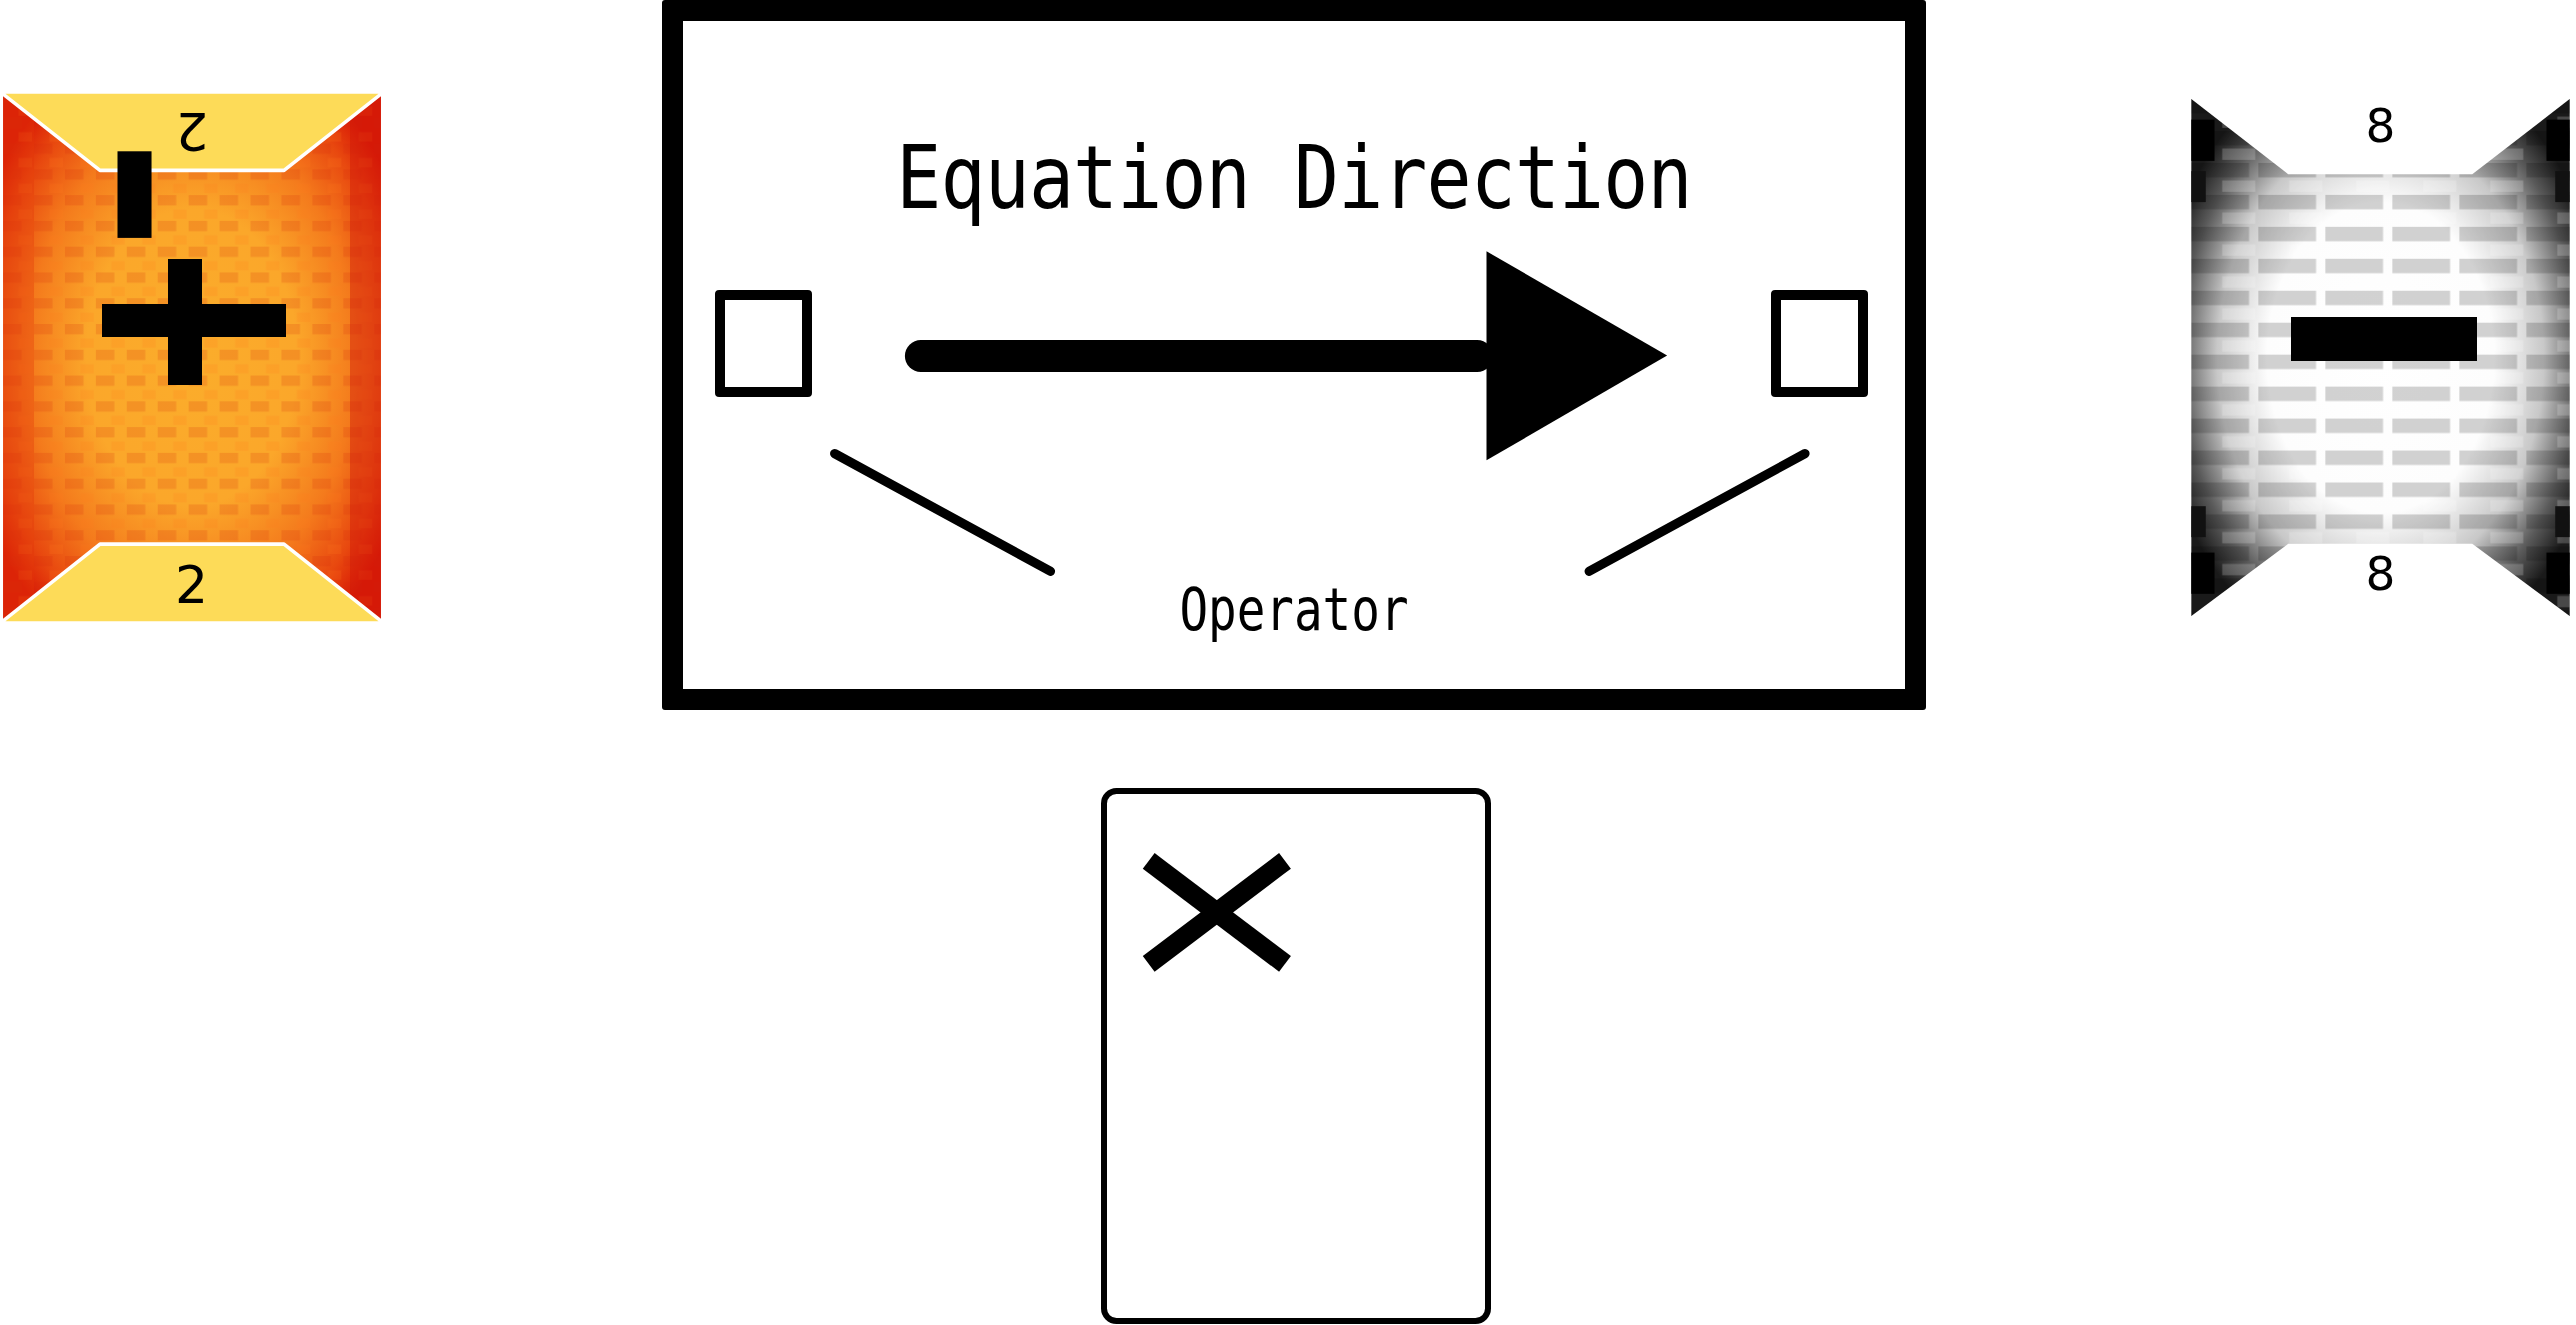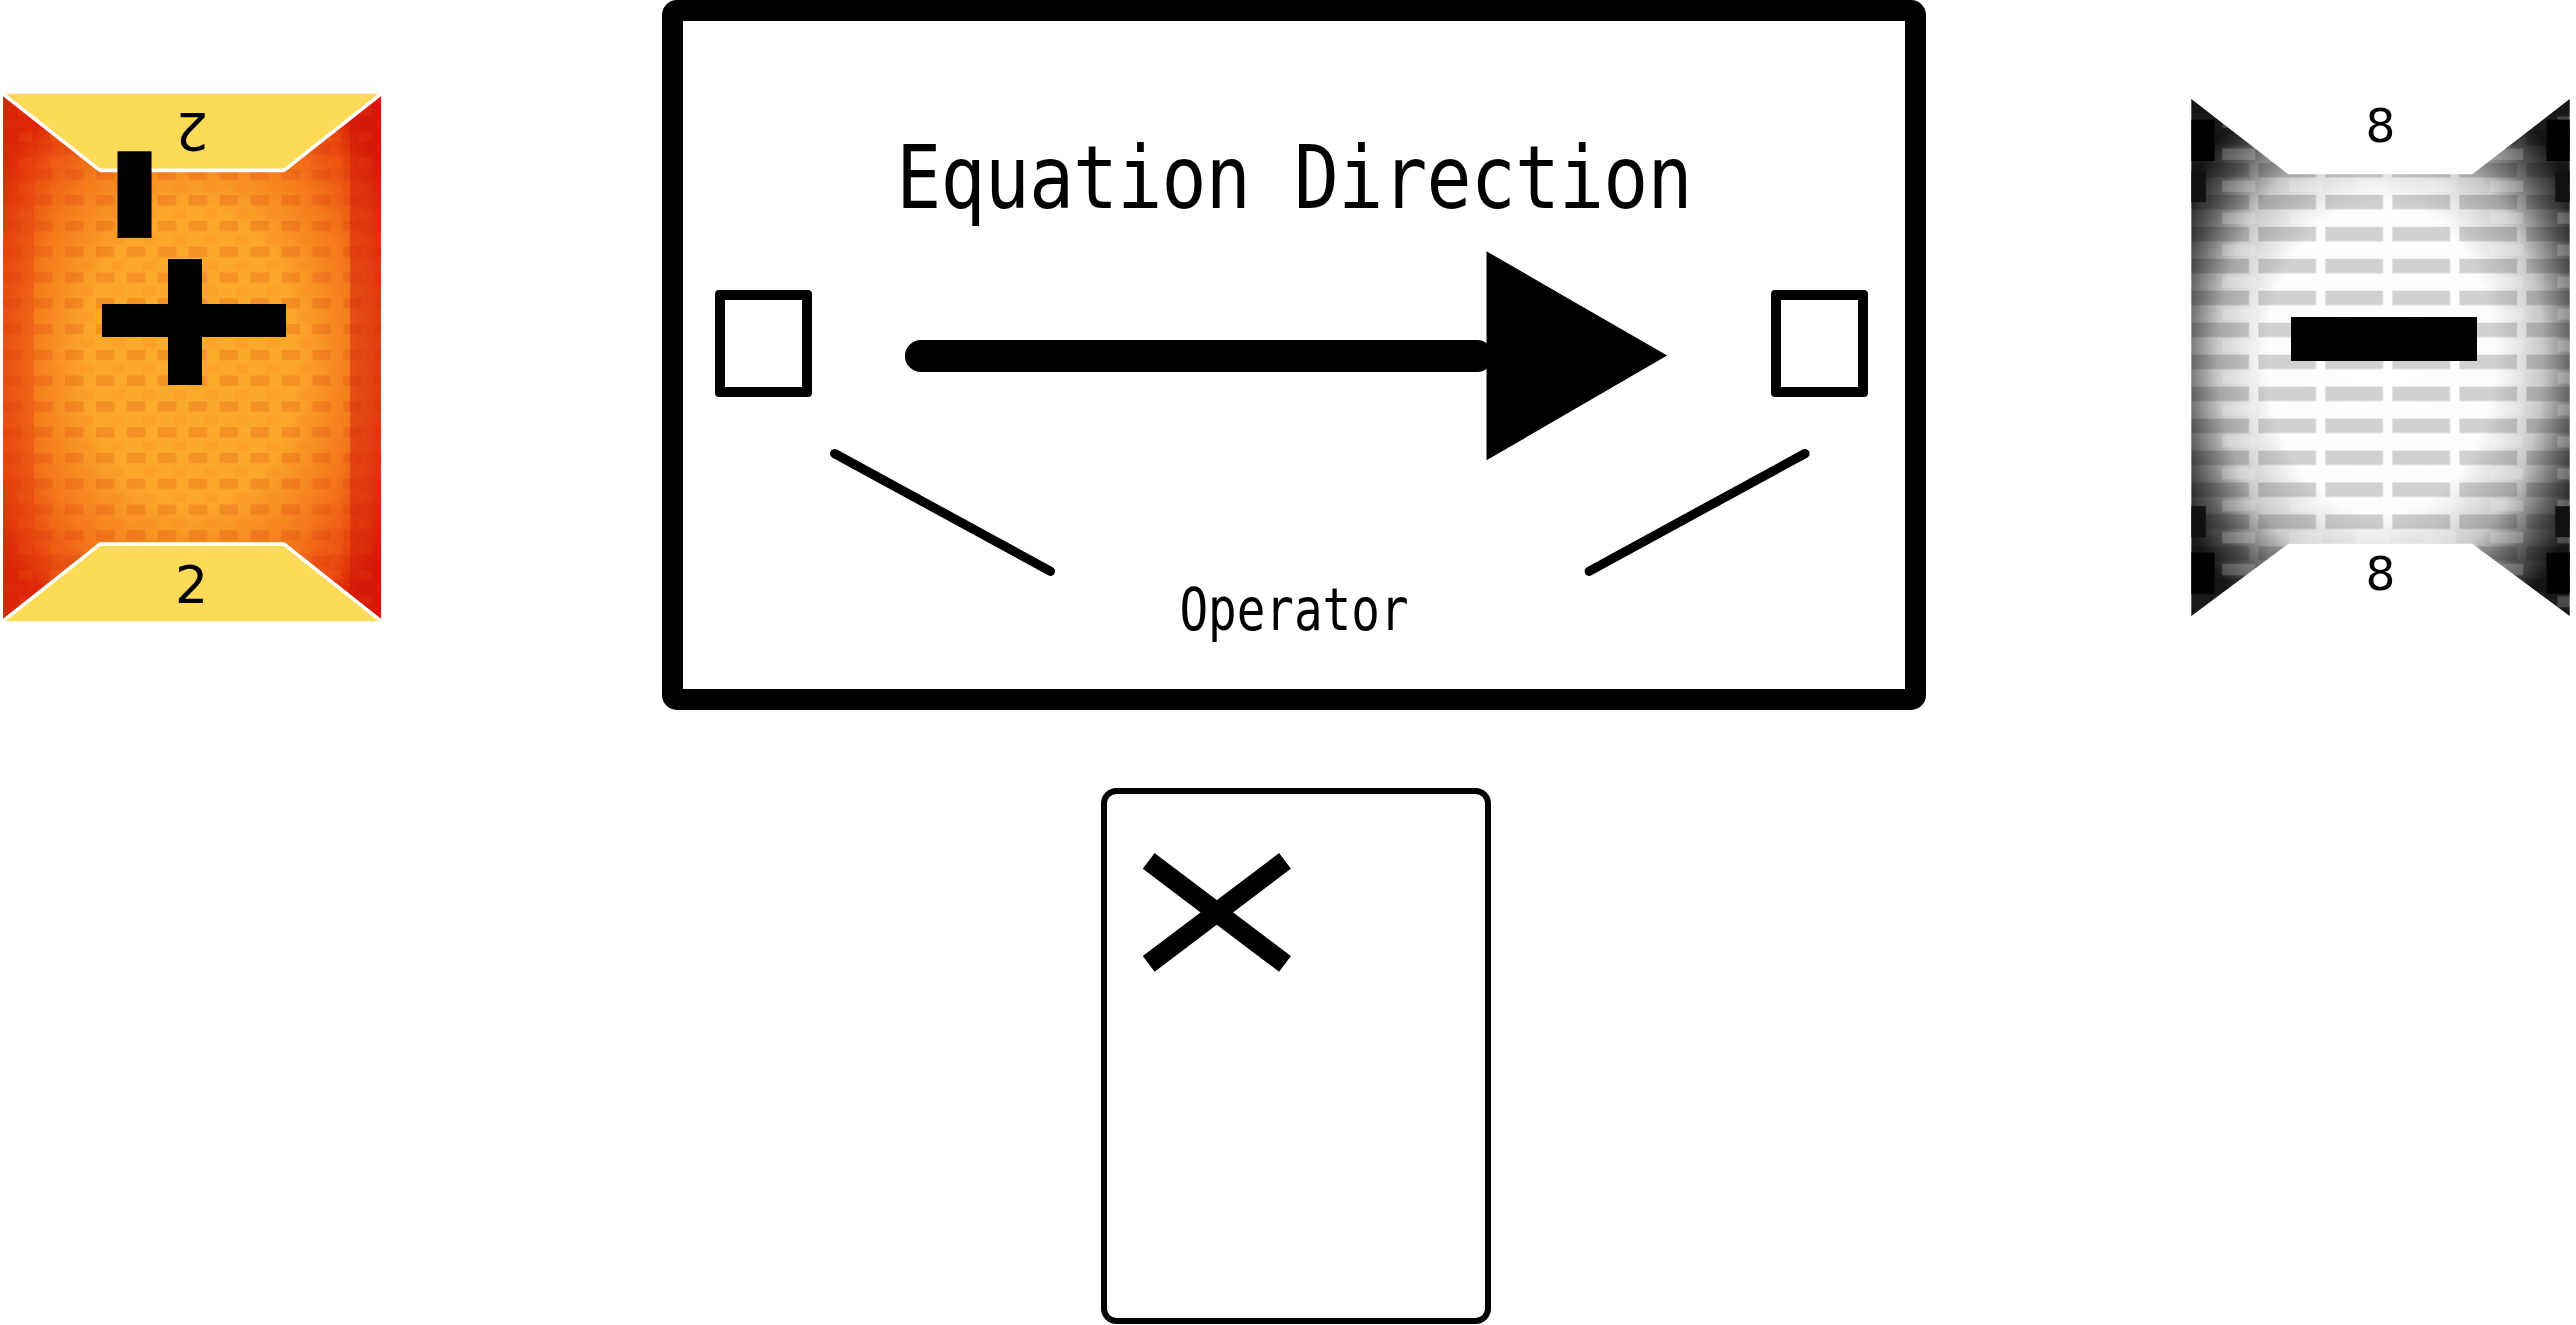--- a/index.html
+++ b/index.html
@@ -14,21 +14,21 @@
     position: absolute; left: 0; width: 100%; text-align: center;
     font-family: "DejaVu Sans", "Liberation Sans", sans-serif;
     font-size: 52px; line-height: 52px; color: #000;
   }
   .card-number.flipped { transform: rotate(180deg); }
 
   
   #direction-panel {
     position: absolute; left: 662px; top: 0px;
     width: 1264px; height: 710px; box-sizing: border-box;
-    border: 21.7px solid #000; border-radius: 15px; background: #fff;
+    border: 21.7px solid #000; border-radius: 3px; background: #fff;
   }
   #panel-title {
     position: absolute; left: 0; width: 100%; top: 111px; text-align: center;
     font-family: "DejaVu Sans Mono", "Liberation Mono", monospace;
     font-size: 87px; line-height: 93px; color: #000;
     transform: scaleX(0.86); transform-origin: center; letter-spacing: -1px;
   }
   .slot {
     position: absolute; top: 291px; width: 97px; height: 107px;
     box-sizing: border-box; border: 10.3px solid #000; border-radius: 4.1px; background: #fff;

